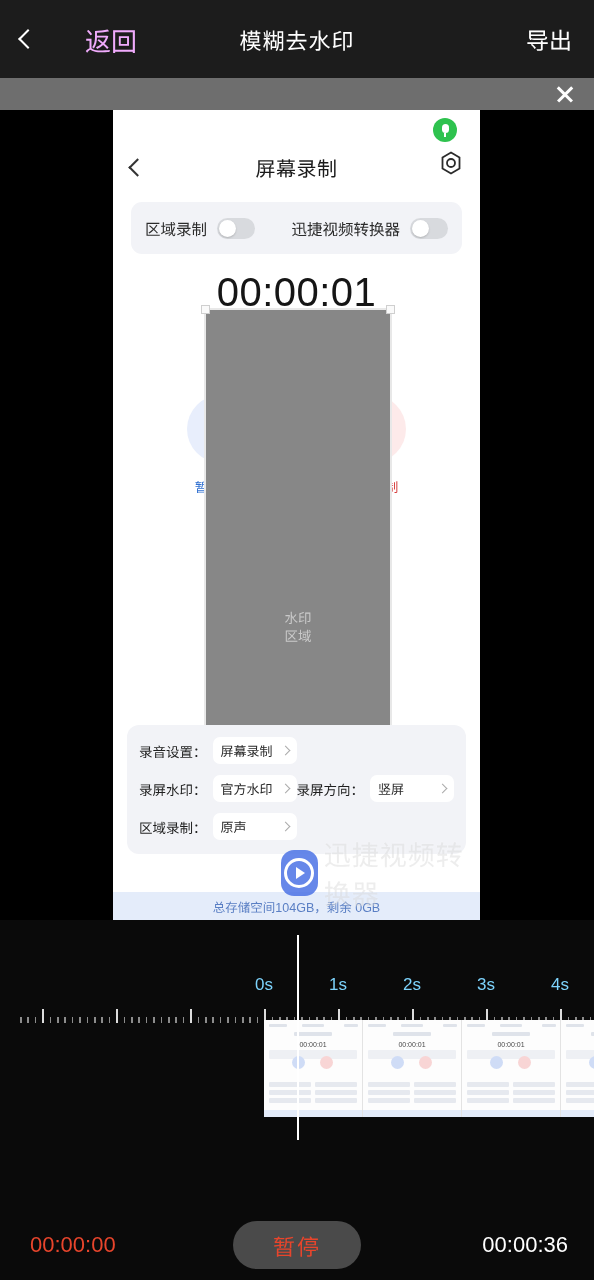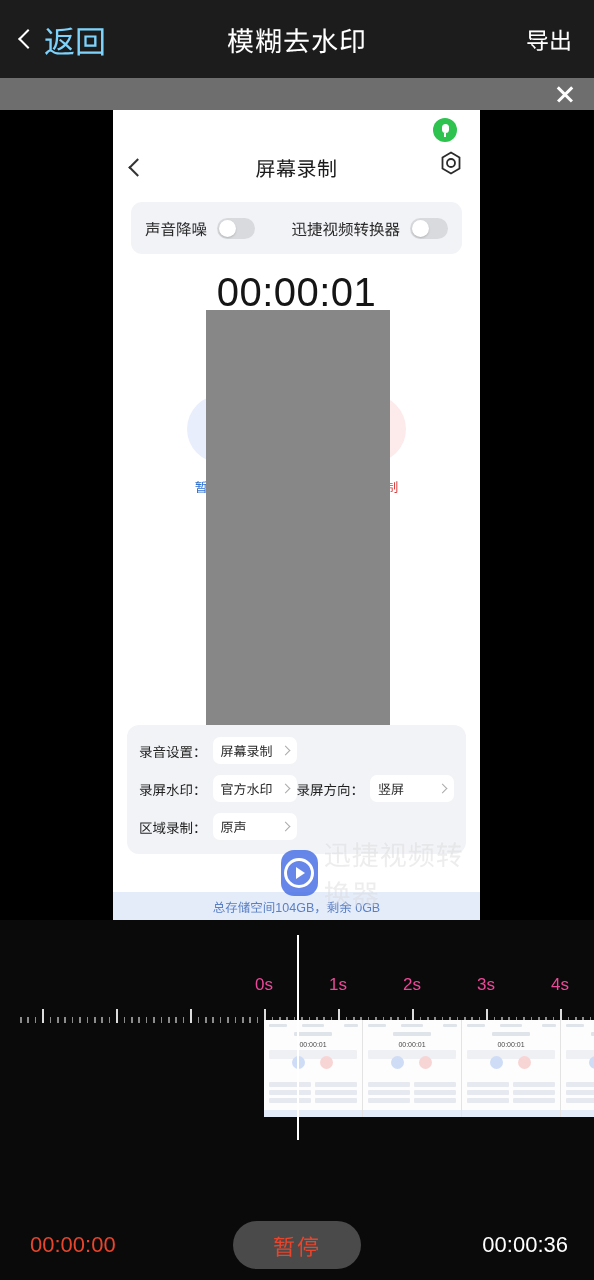--- a/index.html
+++ b/index.html
@@ -22,24 +22,24 @@
   }
   .chev-back{
     width:18px; height:18px; position:relative;
   }
   .chev-back::before{
     content:""; position:absolute; left:5px; top:2px;
     width:12px; height:12px;
     border-left:2.6px solid #fff; border-bottom:2.6px solid #fff;
     transform:rotate(45deg);
   }
-  .nav-back-label{ color:#7dd3fc; font-size:31px; }
+  .nav-back-label{ color:#f0abfc; font-size:26px;margin-left:41px; }
   .nav-title{
     position:absolute; left:0; right:0; text-align:center;
-    color:#fff; font-size:27px; letter-spacing:1px;
+    color:#fff; font-size:22px; letter-spacing:1px;
   }
   .nav-export{
     position:absolute; right:22px; color:#fff; font-size:23px; cursor:pointer;
   }
 
   
   .hint{
     position:absolute; left:0; top:78px; width:594px; height:32px;
     background:#6e6e6e; display:flex; align-items:center; justify-content:center;
   }
@@ -219,21 +219,21 @@
     text-shadow:0 0 2px rgba(255,255,255,.5);
   }
 
   
   .timeline{
     position:absolute; left:0; top:920px; width:594px; height:290px;
     background:#0a0a0a;
   }
   .ruler{ position:absolute; left:0; top:55px; width:594px; height:52px; }
   .tick-label{
-    position:absolute; color:#ec4899; font-size:17px; transform:translateX(-50%);
+    position:absolute; color:#7dd3fc; font-size:17px; transform:translateX(-50%);
   }
   .tick{ position:absolute; bottom:4px; width:1.5px; background:#b9b9b9; }
   .tick.major{ height:14px; background:#dcdcdc; }
   .tick.minor{ height:6px; background:#8c8c8c; }
 
   .filmstrip{
     position:absolute; left:264px; top:100px; width:330px; height:97px;
     overflow:hidden; background:#111;
   }
   .frame{
@@ -304,21 +304,21 @@
         <span class="p-gear">
           <svg width="26" height="26" viewBox="0 0 26 26">
             <polygon points="13,2.5 21.5,7.5 21.5,18.5 13,23.5 4.5,18.5 4.5,7.5" fill="none" stroke="#2b2b2b" stroke-width="1.8"></polygon>
             <circle cx="13" cy="13" r="4" fill="none" stroke="#2b2b2b" stroke-width="1.8"></circle>
           </svg>
         </span>
       </div>
 
       <div class="p-toggles">
         <div class="tgl-group left">
-          <span class="tgl-label">声音降噪</span>
+          <span class="tgl-label">区域录制</span>
           <span class="switch">
               <i class="knob"></i>
             </span>
         </div>
         <div class="tgl-group right">
           <span class="tgl-label">迅捷视频转换器</span>
           <span class="switch">
               <i class="knob"></i>
             </span>
         </div>
@@ -340,20 +340,30 @@
           <div class="rec-circle stop">
             <span class="stop-ring">
                 <i></i>
               </span>
           </div>
           <span class="rec-label stop">停止录制</span>
         </div>
       </div>
 
       <div class="mask-rect"></div>
+      <div class="mask-border">
+        <i class="handle tl"></i>
+        <i class="handle tr"></i>
+        <i class="handle bl"></i>
+        <i class="handle br"></i>
+        <div class="mask-caption">
+          <div>水印</div>
+          <div>区域</div>
+        </div>
+      </div>
 
       <div class="p-settings">
         <div class="set-row">
           <div class="set-cell">
             <span class="set-key">录音设置：</span>
             <span class="set-val">
               <span>屏幕录制</span>
               <i class="arrow"></i>
             </span>
           </div>

